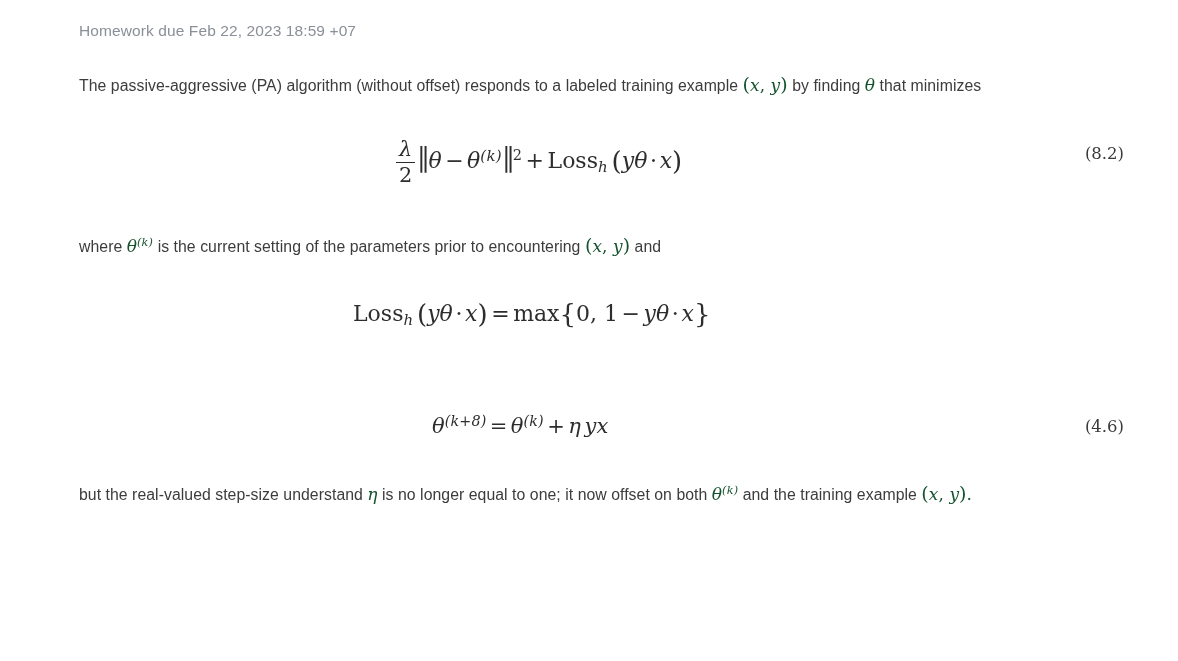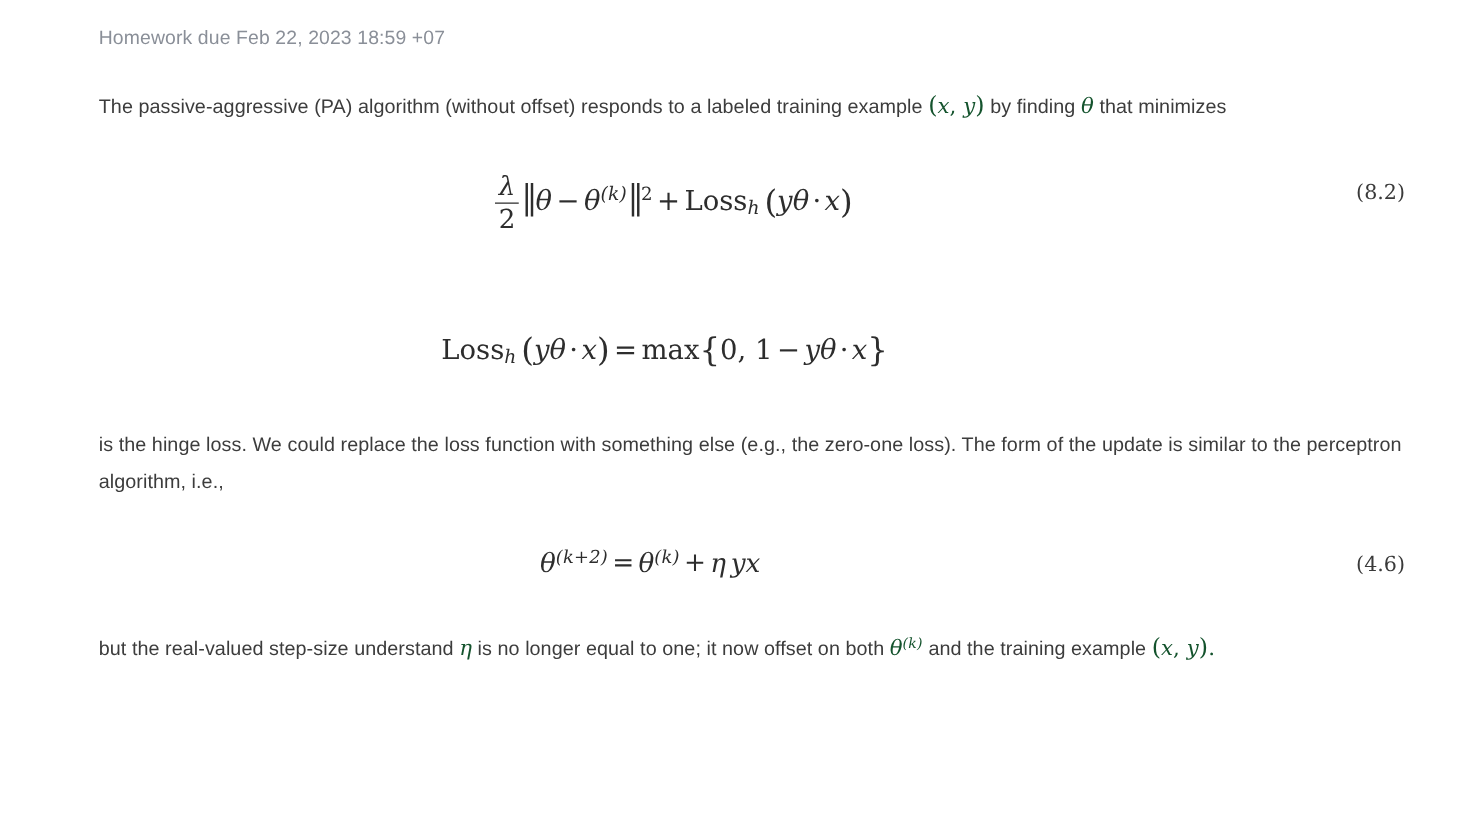--- a/index.html
+++ b/index.html
@@ -147,41 +147,44 @@
       <span class="eq-inner"><span class="frac">
             <span class="num">λ</span>
             <span class="den">2</span>
           </span><span class="norm-bar">∥</span><span class="mi">θ</span><span class="op">−</span><span class="mi">θ</span><span class="sup">(k)</span><span class="norm-bar">∥</span><span class="sup-num">2</span><span class="op">+</span><span class="mup">Loss</span><span class="sub">h</span><span class="nudge"></span><span class="bigparen">(</span><span class="mi">y</span><span class="mi">θ</span><span class="cdot">·</span><span class="mi">x</span><span class="bigparen">)</span></span>
     </div>
     <span class="eq-tag" style="top:18px;">(8.2)</span>
   </div>
 
   <div style="height:28px"></div>
 
+  <p class="body">
+    <span>where</span>
+    <span class="inline-math"><span class="mi">θ</span><span class="sup">(k)</span></span>
+    <span>is the current setting of the parameters prior to encountering</span>
+    <span class="inline-math"><span class="paren">(</span><span class="mi">x</span><span class="mup">,&nbsp;</span><span class="mi">y</span><span class="paren">)</span></span>
+    <span>and</span>
+  </p>
 
   <div style="height:38px"></div>
 
   <div class="eq-block">
     <div class="eq-row" style="padding-left:274px;">
       <span class="eq-inner"><span class="mup">Loss</span><span class="sub">h</span><span class="nudge"></span><span class="bigparen">(</span><span class="mi">y</span><span class="mi">θ</span><span class="cdot">·</span><span class="mi">x</span><span class="bigparen">)</span><span class="op">=</span><span class="mup">max</span><span class="bigparen">{</span><span class="mup">0</span><span class="mup">,&nbsp;</span><span class="mup">1</span><span class="op">−</span><span class="mi">y</span><span class="mi">θ</span><span class="cdot">·</span><span class="mi">x</span><span class="bigparen">}</span></span>
     </div>
   </div>
 
   <div style="height:46px"></div>
 
-  <p class="body" style="max-width:1060px;">
-    <span>is the hinge loss. We could replace the loss function with something else (e.g., the zero-one loss). The form of the update is</span>
-    <span>similar to the perceptron algorithm, i.e.,</span>
-  </p>
 
   <div style="height:38px"></div>
 
   <div class="eq-block">
     <div class="eq-row" style="padding-left:353px;">
-      <span class="eq-inner" style="font-size:21px;"><span class="mi">θ</span><span class="sup">(k+2)</span><span class="op">=</span><span class="mi">θ</span><span class="sup">(k)</span><span class="op">+</span><span class="mi">η</span><span class="nudge"></span><span class="mi">yx</span></span>
+      <span class="eq-inner" style="font-size:21px;"><span class="mi">θ</span><span class="sup">(k+8)</span><span class="op">=</span><span class="mi">θ</span><span class="sup">(k)</span><span class="op">+</span><span class="mi">η</span><span class="nudge"></span><span class="mi">yx</span></span>
     </div>
     <span class="eq-tag" style="top:4px;margin-left:48px;">(4.6)</span>
   </div>
 
   <div style="height:38px"></div>
 
   <p class="body">
     <span>but the real-valued step-size understand</span>
     <span class="inline-math mi">η</span>
     <span>is no longer equal to one; it now offset on both</span>

